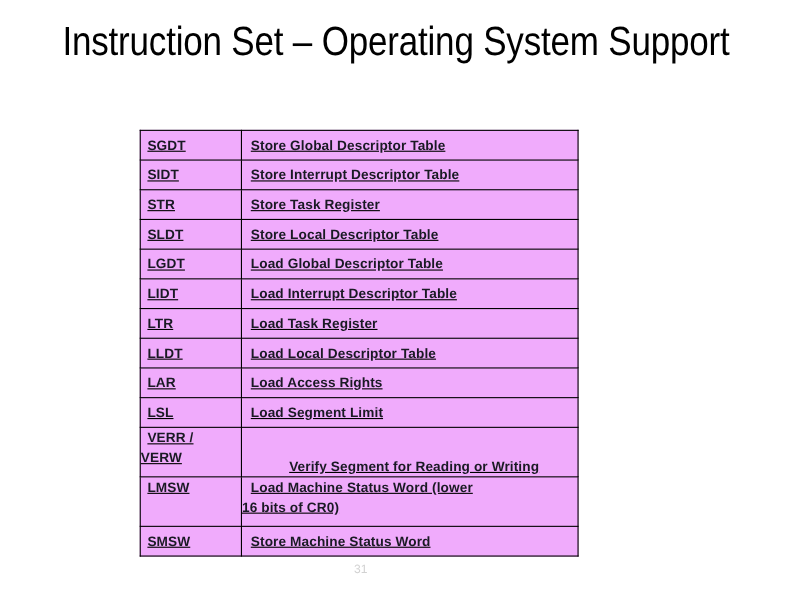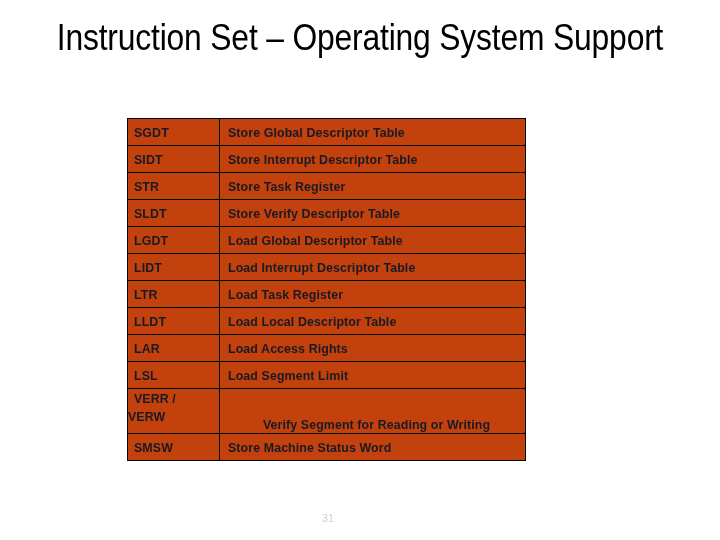--- a/index.html
+++ b/index.html
@@ -38,21 +38,22 @@
   .table-wrap {
     position: absolute;
     left: 127px;
     top: 118px;
     width: 396px;
   }
   table.instr-table {
     width: 396px;
     border-collapse: collapse;
     table-layout: fixed;
-    background: #c2410c;
+    background: #f0abfc;
+    text-decoration: underline;
   }
   table.instr-table td {
     border: 1.6px solid #000000;
     padding: 0;
     vertical-align: middle;
   }
   td.col-mnemonic {
     width: 91px;
   }
   td.col-desc {
@@ -108,21 +109,21 @@
         <tr class="normal">
           <td class="col-mnemonic"><span class="cell-text">SIDT</span></td>
           <td class="col-desc"><span class="cell-text">Store Interrupt Descriptor Table</span></td>
         </tr>
         <tr class="normal">
           <td class="col-mnemonic"><span class="cell-text">STR</span></td>
           <td class="col-desc"><span class="cell-text">Store Task Register</span></td>
         </tr>
         <tr class="normal">
           <td class="col-mnemonic"><span class="cell-text">SLDT</span></td>
-          <td class="col-desc"><span class="cell-text">Store Verify Descriptor Table</span></td>
+          <td class="col-desc"><span class="cell-text">Store Local Descriptor Table</span></td>
         </tr>
         <tr class="normal">
           <td class="col-mnemonic"><span class="cell-text">LGDT</span></td>
           <td class="col-desc"><span class="cell-text">Load Global Descriptor Table</span></td>
         </tr>
         <tr class="normal">
           <td class="col-mnemonic"><span class="cell-text">LIDT</span></td>
           <td class="col-desc"><span class="cell-text">Load Interrupt Descriptor Table</span></td>
         </tr>
         <tr class="normal">
@@ -139,20 +140,25 @@
         </tr>
         <tr class="normal">
           <td class="col-mnemonic"><span class="cell-text">LSL</span></td>
           <td class="col-desc"><span class="cell-text">Load Segment Limit</span></td>
         </tr>
         <tr class="tall">
           <td class="col-mnemonic v-top"><span class="cell-text">VERR /
 VERW</span></td>
           <td class="col-desc v-bottom"><span class="cell-text">Verify Segment for Reading or Writing</span></td>
         </tr>
+        <tr class="tall">
+          <td class="col-mnemonic v-top"><span class="cell-text">LMSW</span></td>
+          <td class="col-desc v-top"><span class="cell-text">Load Machine Status Word (lower
+16 bits of CR0)</span></td>
+        </tr>
         <tr class="normal">
           <td class="col-mnemonic"><span class="cell-text">SMSW</span></td>
           <td class="col-desc"><span class="cell-text">Store Machine Status Word</span></td>
         </tr>
       </tbody>
   </table>
 </div>
 
 <div class="page-number">31</div>
 

